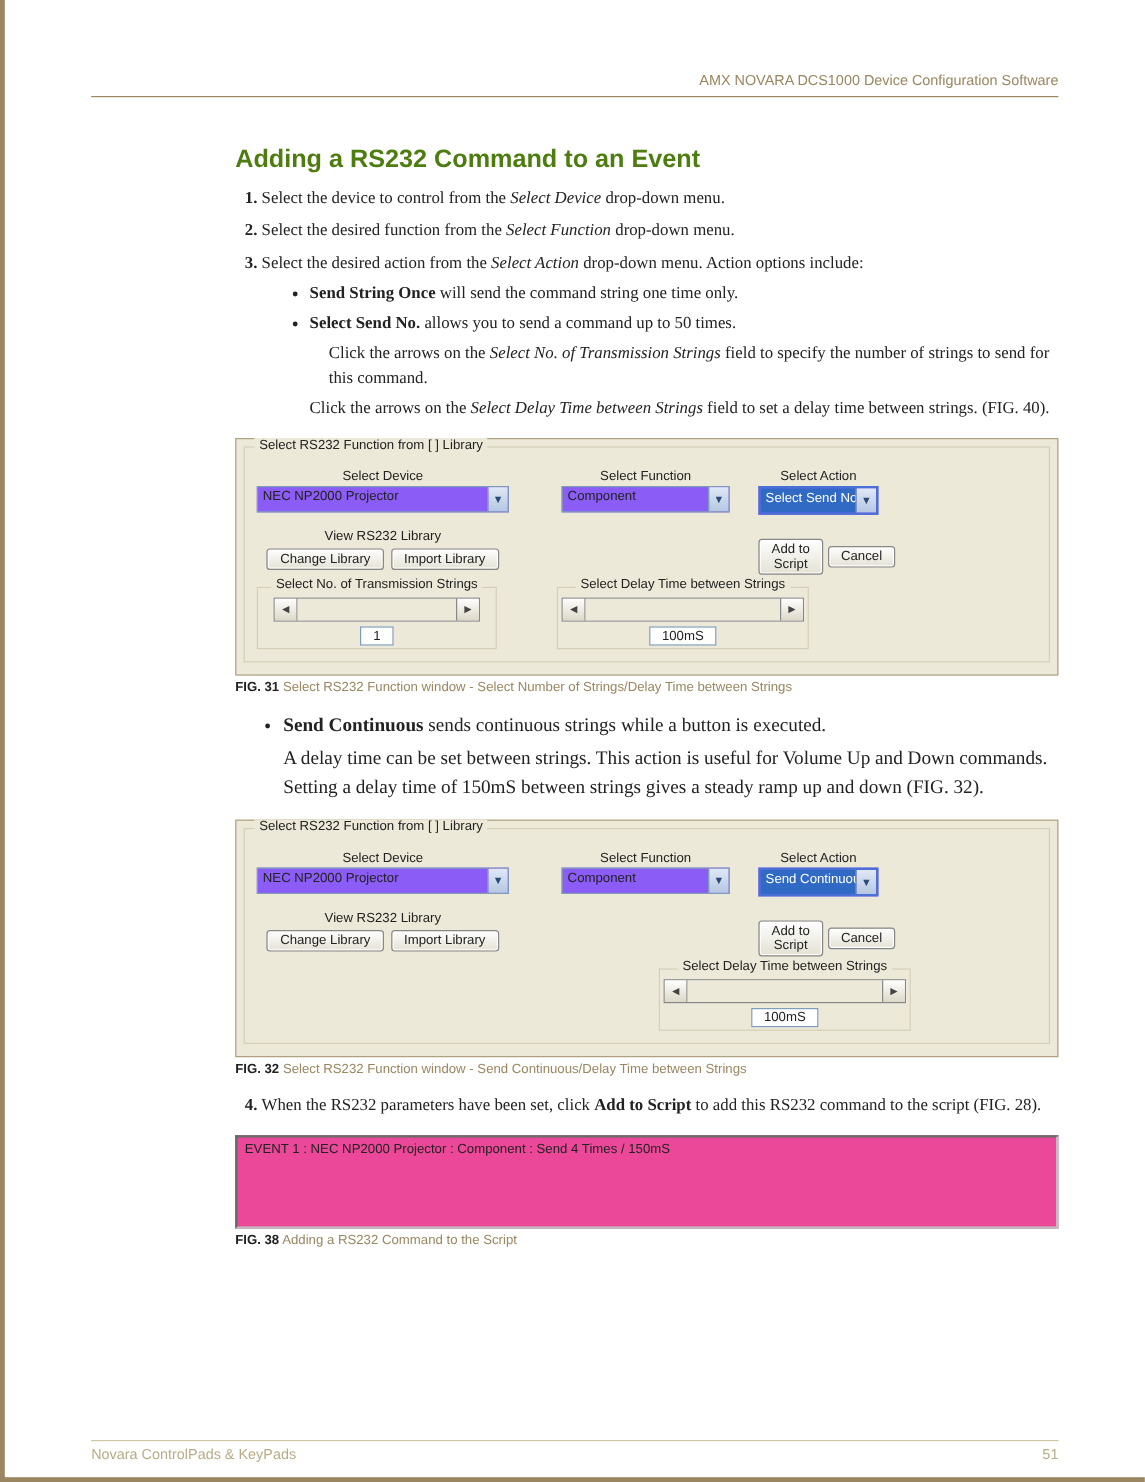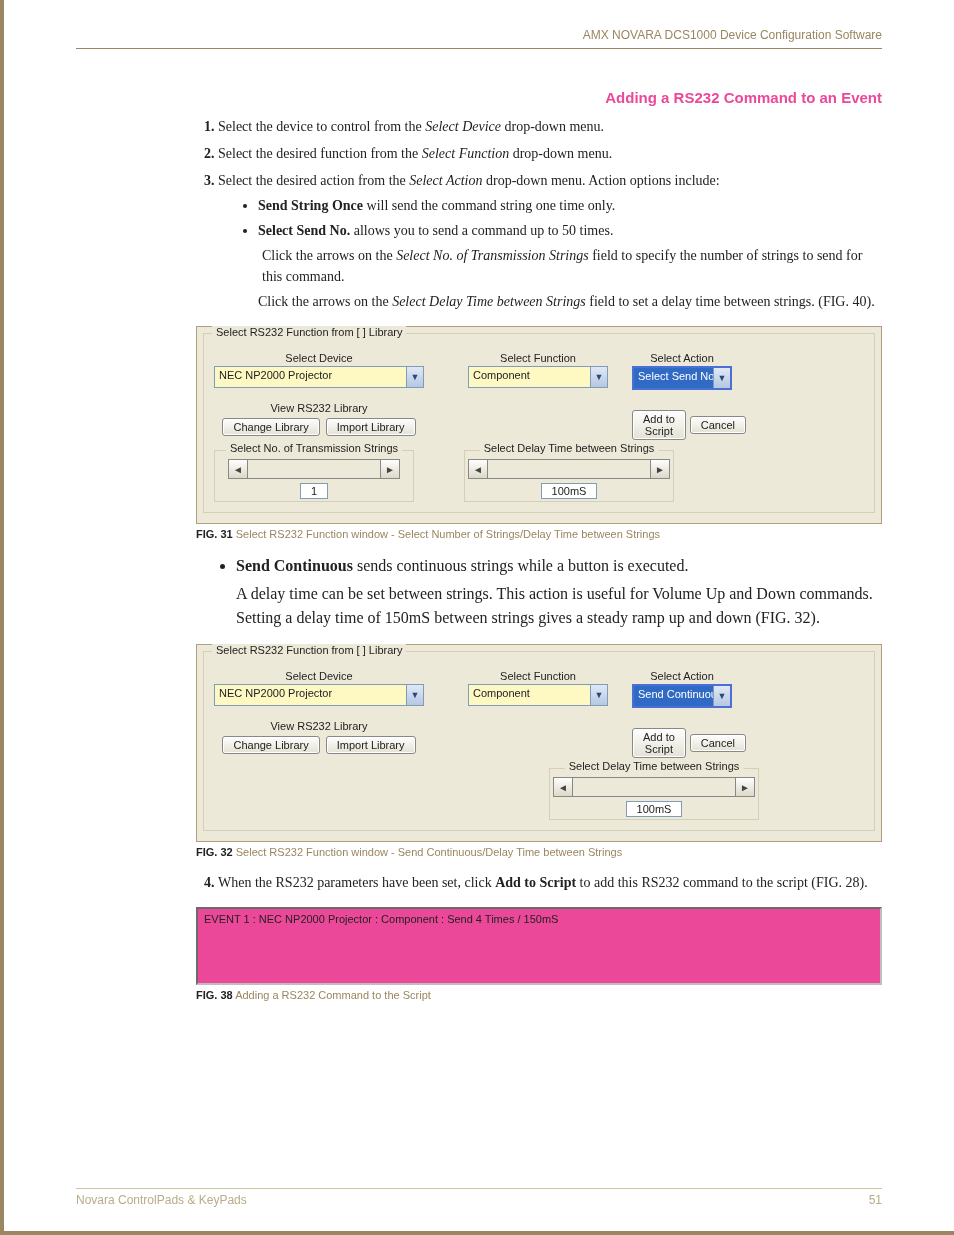--- a/index.html
+++ b/index.html
@@ -8,40 +8,39 @@
     background: #fff;
     font-family: "Times New Roman", serif;
     color: #222;
     width: 954px;
   }
   .page {
     border-left: 4px solid #9a8660;
     border-bottom: 4px solid #9a8660;
     min-height: 1235px;
     box-sizing: border-box;
-    padding: 28px 72px 40px 72px;
+    padding: 60px 72px 40px 72px;
     position: relative;
   }
   .header-right {
     text-align: right;
     color: #9a8660;
     font-family: Arial, sans-serif;
     font-size: 12px;
     border-bottom: 1px solid #9a8660;
     padding-bottom: 6px;
     margin-bottom: 40px;
   }
   .content { padding-left: 120px; }
   h3.section-title {
-    color: #ec4899;
+    color: #4d7c0f;
     font-family: Arial, sans-serif;
-    font-size: 15px;
+    font-size: 21px;
     font-weight: bold;
     margin: 0 0 10px 0;
-    text-align: right;
   }
   ol.steps { margin: 0 0 0 0; padding-left: 22px; font-size: 14px; }
   ol.steps > li { margin-bottom: 6px; line-height: 1.5; }
   ol.steps > li::marker { font-weight: bold; }
   ul.bullets { list-style: disc; padding-left: 40px; margin: 4px 0; }
   ul.bullets > li { margin-bottom: 4px; line-height: 1.5; }
   .sub-indent { margin-left: 40px; margin-top: 4px; line-height:1.5; }
   em { font-style: italic; }
   strong { font-weight: bold; }
   .figure {
@@ -68,21 +67,21 @@
     font-size: 11px;
   }
   .fig-row { display: flex; gap: 24px; }
   .fig-col { flex: 0 0 auto; }
   .col-device { width: 210px; }
   .col-function { width: 140px; margin-left:20px;}
   .col-action  { width: 100px; }
   .col-label { text-align: center; font-size: 11px; margin-bottom: 2px; }
   .combo {
     display: flex; align-items: stretch; height: 20px;
-    background: #fef9c3; border: 1px solid #7f9db9;
+    background: #8b5cf6; border: 1px solid #7f9db9;
   }
   .combo .combo-text { flex: 1; padding: 2px 4px; font-size: 11px; overflow:hidden; white-space:nowrap;}
   .combo .combo-arrow {
     width: 16px;
     border-left: 1px solid #7f9db9;
     display:flex; align-items:center; justify-content:center;
     background: linear-gradient(#e0e8f6,#b5c7e2);
     color:#2a4a7a; font-size: 9px;
   }
   .combo.highlight { border: 2px solid #4a6fd6; }
@@ -136,21 +135,21 @@
   .event-box {
     border: 2px inset #bfbfbf;
     background:#ec4899;
     font-family: Tahoma, Arial, sans-serif;
     font-size:11px;
     padding:4px 6px;
     height: 66px;
     margin-top:14px;
   }
   .footer {
-    position:absolute; bottom:24px; left:72px; right:72px;
+    position:absolute; bottom:12px; left:72px; right:72px;
     display:flex; justify-content:space-between;
     font-family: Arial, sans-serif; font-size:12px; color:#b9ac88;
     border-top:1px solid #cfc4a4; padding-top:4px;
   }
 </style>
 </head>
 <body>
 
 <div class="page">
   <div class="header-right">AMX NOVARA DCS1000 Device Configuration Software</div>
@@ -159,21 +158,21 @@
     <h3 class="section-title">Adding a RS232 Command to an Event</h3>
 
     <ol class="steps">
       <li><span>Select the device to control from the </span><em>Select Device</em><span> drop-down menu.</span></li>
       <li><span>Select the desired function from the </span><em>Select Function</em><span> drop-down menu.</span></li>
       <li>
         <span>Select the desired action from the </span><em>Select Action</em><span> drop-down menu. Action options include:</span>
         <ul class="bullets">
           <li><strong>Send String Once</strong><span> will send the command string one time only.</span></li>
           <li><strong>Select Send No.</strong><span> allows you to send a command up to 50 times.</span>
-            <div class="sub-indent" style="margin-left:4px;"><span>Click the arrows on the </span><em>Select No. of Transmission Strings</em><span> field to specify the number of strings to send for this command.</span></div>
+            <div class="sub-indent" style="margin-left:16px;"><span>Click the arrows on the </span><em>Select No. of Transmission Strings</em><span> field to specify the number of strings to send for this command.</span></div>
             <div class="sub-indent" style="margin-left:0;"><span>Click the arrows on the </span><em>Select Delay Time between Strings</em><span> field to set a delay time between strings. (FIG. 40).</span></div>
           </li>
         </ul>
       </li>
     </ol>
 
     <div class="figure">
       <div class="groupbox">
         <div class="groupbox-title">Select RS232 Function from [  ] Library</div>
         <div class="fig-row">

